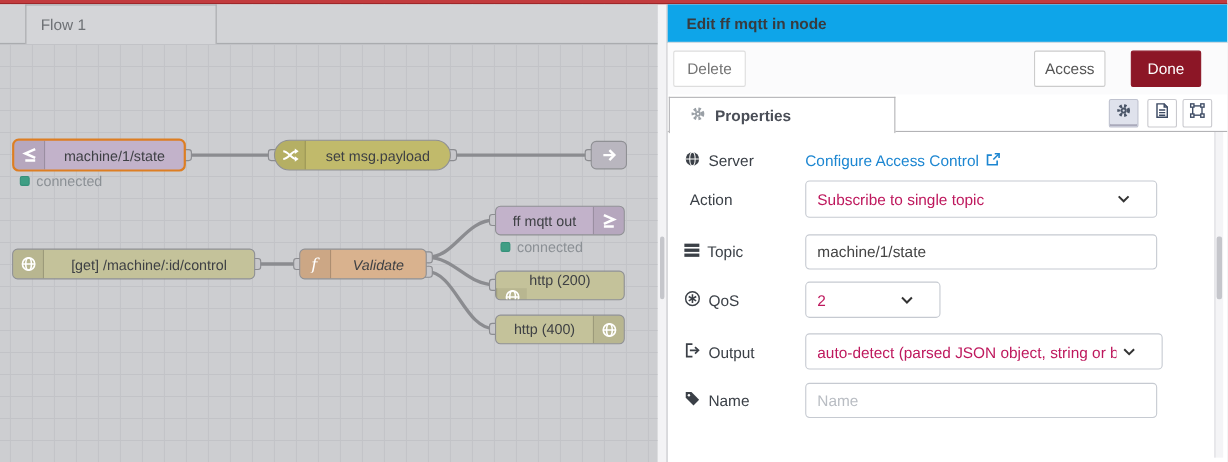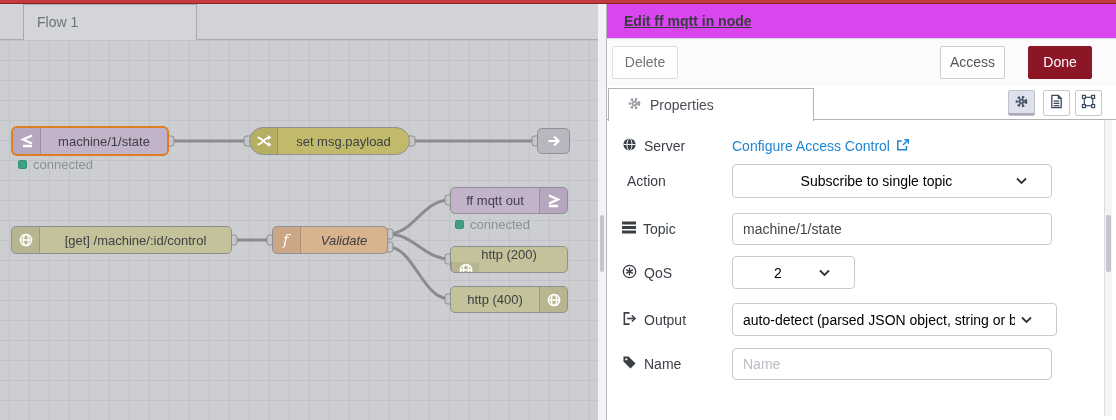--- a/index.html
+++ b/index.html
@@ -36,47 +36,47 @@
   .n-link { background:#b9b6bf; }
   .status { position:absolute; display:flex; align-items:center; gap:6px; font-size:13px; color:#8b9095; }
   .sdot { width:9px; height:9px; border-radius:2px; background:#3f9e84; border:1px solid #35917a; }
 
   
   .strip { position:absolute; left:598px; top:4px; width:9px; height:416px; background:#f3f3f5; border-right:1px solid #b6b7bb; }
   .strip .thumb { position:absolute; left:2px; top:211px; width:4px; height:57px; background:#c5c6cb; border-radius:2px; }
 
   
   .panel { position:absolute; left:607px; top:4px; width:509px; height:416px; background:#fff; }
-  .p-header { height:35px; background:#d946ef; border-bottom:1px solid #dcdcdf; line-height:35px;
-              padding-left:17px; font-size:14px; font-weight:bold; color:#383b3f;text-decoration:underline; }
+  .p-header { height:35px; background:#0ea5e9; border-bottom:1px solid #dcdcdf; line-height:35px;
+              padding-left:17px; font-size:14px; font-weight:bold; color:#383b3f; }
   .p-toolbar { position:relative; height:47px; background:#fbfbfc; }
   .btn { position:absolute; top:7px; height:33px; font-size:14px; text-align:center; line-height:31px;
          border-radius:2px; background:#fff; border:1px solid #ddd; cursor:pointer; }
   .btn-delete { left:5px; width:66px; color:#737373; }
   .btn-cancel { left:333px; width:65px; color:#555; border-color:#ccc; }
   .btn-done { left:421px; width:64px; color:#fff; background:#8c1626; border-color:#8c1626; }
   .p-tabrow { position:relative; height:34px; border-bottom:1px solid #b3b3b6; background:#fff; }
   .p-tab { position:absolute; left:1px; top:2px; width:206px; height:33px; background:#fff; z-index:2;
            border:1px solid #b3b3b6; border-bottom:none; display:flex; align-items:center; gap:8px;
-           padding-left:18px; font-size:14px; font-weight:normal; color:#4a4e57; }
+           padding-left:18px; font-size:14px; font-weight:bold; color:#4a4e57; }
   .mini-btn { position:absolute; top:4px; width:27px; height:26px; background:#fff; border:1px solid #c9c9ce;
               border-radius:2px; display:flex; align-items:center; justify-content:center; }
   .mini-btn.active { background:#dfe2ec; border-color:#bfc2cf; box-shadow:inset 0 -2px 0 #aab; }
   .mb-gear { left:401px; } .mb-doc { left:436px; } .mb-expand { left:468px; }
 
   .p-form { position:relative; height:296px; }
   .frow { position:absolute; left:0; width:100%; }
   .flabel { position:absolute; left:15px; top:0; height:100%; display:flex; align-items:center; gap:7px;
             font-size:14px; color:#3b4047; }
   .fctrl { position:absolute; left:125px; top:0; }
   .tinput { height:100%; border:1px solid #c6cad1; border-radius:4px; font-size:14px; color:#444;
             padding:0 10px; font-family:"Liberation Sans",sans-serif; outline:none; }
   .tinput::placeholder { color:#b9bdc3; }
-  .fselect { height:100%; border:1px solid #c6cad1; border-radius:4px; font-size:14px; color:#000000;
-             display:flex; align-items:center; padding:0 24px 0 10px; background:#fff; cursor:pointer;text-align:center; }
+  .fselect { height:100%; border:1px solid #c6cad1; border-radius:4px; font-size:14px; color:#be185d;
+             display:flex; align-items:center; padding:0 24px 0 10px; background:#fff; cursor:pointer; }
   .fselect .seltext { flex:1; white-space:nowrap; overflow:hidden; }
   .fselect svg { flex:0 0 auto; margin-left:6px; }
   .sv-link { font-size:14px; color:#1c86d1; display:flex; align-items:center; gap:6px; cursor:pointer; }
 
   .p-scroll { position:absolute; left:497px; top:116px; width:8px; height:296px; background:#f4f4f6; border-left:1px solid #dcdce0; }
   .p-scroll .thumb { position:absolute; left:1px; top:95px; width:5px; height:57px; background:#c5c6cb; border-radius:2px; }
 </style>
 </head>
 <body>
 

